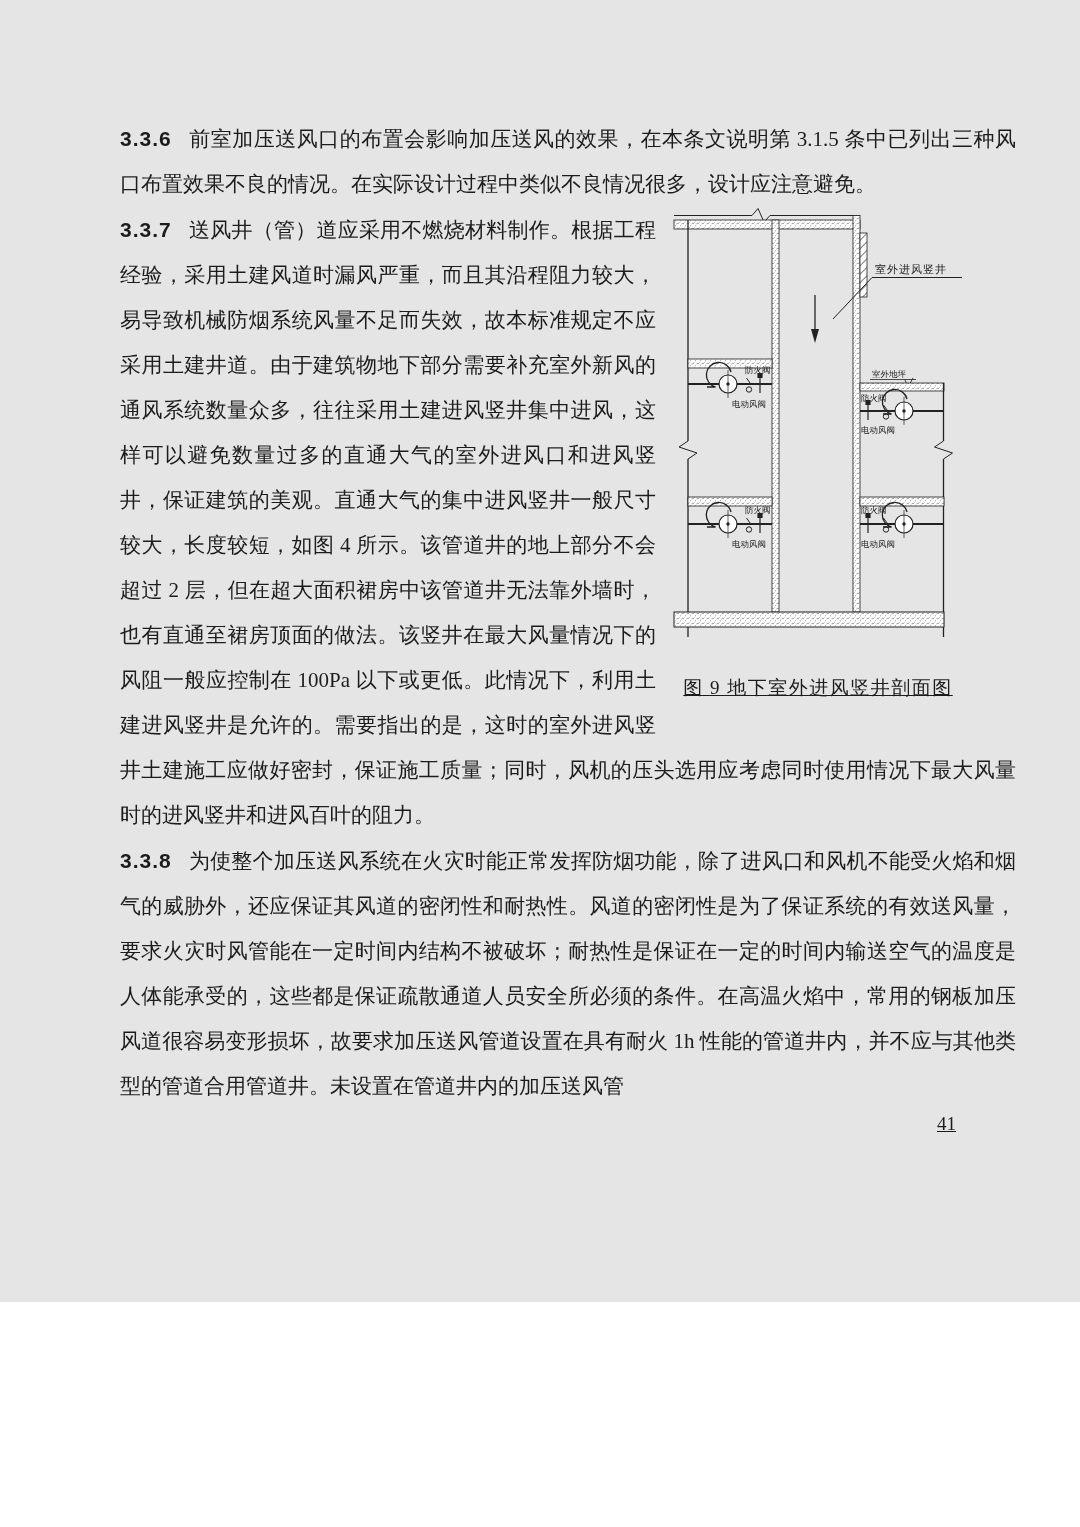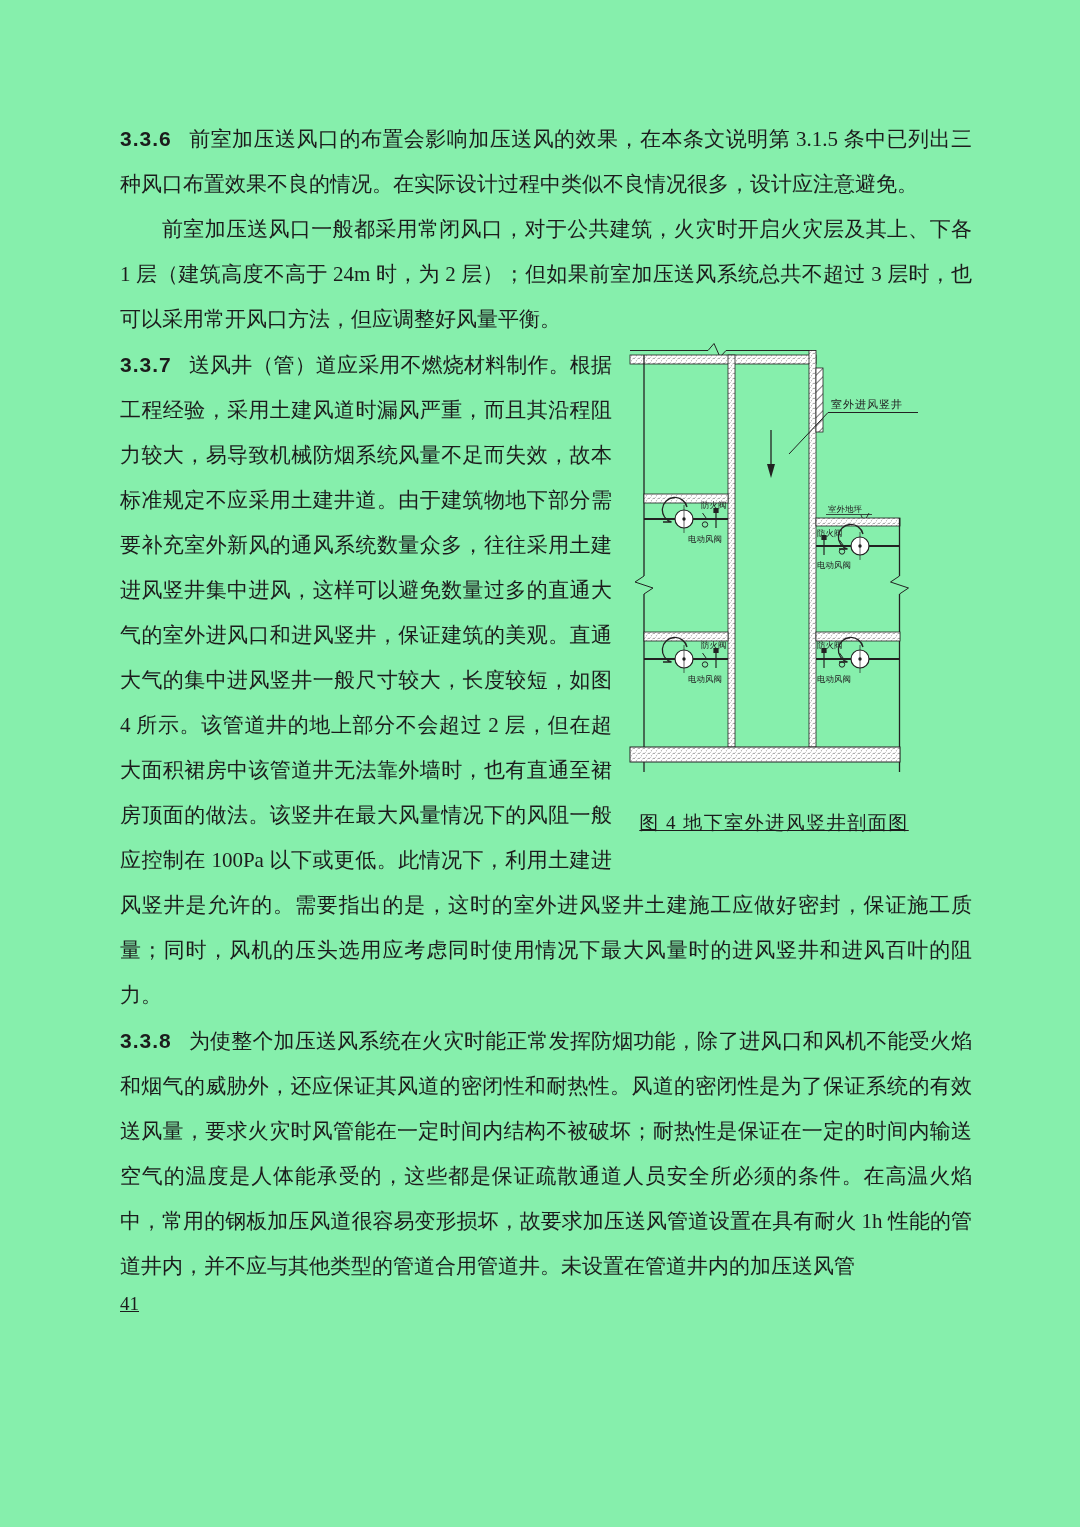--- a/index.html
+++ b/index.html
@@ -1,21 +1,21 @@
 <!DOCTYPE html>
 <html><head>
 <meta charset="utf-8">
 <style>
   html,body{margin:0;padding:0;background:#ffffff;}
   .page{
     position:relative;
-    width:1080px;height:1527px;
-    background:#86efac;
+    width:1080px;height:1302px;
+    background:#e5e5e5;
     box-sizing:border-box;
-    padding:116px 108px 0 120px;
+    padding:116px 64px 0 120px;
     font-family:"Liberation Serif","DejaVu Serif",serif;
     color:#1c1c1c;
     overflow:hidden;
   }
   .para{
     font-size:21px;
     line-height:45px;
     text-align:justify;
     margin:0;
     word-break:break-all;
@@ -42,39 +42,39 @@
   .figinner svg{display:block;}
   .figcap{
     text-align:center;
     font-size:19px;
     letter-spacing:1.5px;
     margin-top:10px;
     color:#1c1c1c;
     white-space:nowrap;
   }
   .pagenum{
+    text-align:right;
     padding-right:60px;
     font-size:19px;
     line-height:30px;
     margin-top:0;
     text-decoration:underline;
   }
   svg text{
     font-family:"Liberation Serif","DejaVu Serif",serif;
     fill:#222;
   }
 </style>
 </head>
 <body>
 
 <div class="page">
 
   <p class="para"><span class="secnum">3.3.6</span><span>前室加压送风口的布置会影响加压送风的效果，在本条文说明第 3.1.5 条中已列出三种风口布置效果不良的情况。在实际设计过程中类似不良情况很多，设计应注意避免。</span></p>
 
-  <p class="para indent">前室加压送风口一般都采用常闭风口，对于公共建筑，火灾时开启火灾层及其上、下各 1 层（建筑高度不高于 24m 时，为 2 层）；但如果前室加压送风系统总共不超过 3 层时，也可以采用常开风口方法，但应调整好风量平衡。</p>
 
   <div class="para">
     <figure class="fig" style="margin-block:0;margin-inline:0;float:right;">
       <div class="figinner">
         <svg width="292" height="448" viewBox="0 0 292 448">
           <defs>
             <pattern id="stip" patternUnits="userSpaceOnUse" width="5" height="5">
               <rect width="5" height="5" fill="#ffffff"></rect>
               <circle cx="1" cy="1.4" r="0.55" fill="#5a5a5a"></circle>
               <circle cx="3.4" cy="3.8" r="0.5" fill="#7a7a7a"></circle>
@@ -169,21 +169,21 @@
           <rect x="188" y="290" width="84" height="9" fill="url(#stip)" stroke="#222" stroke-width="0.8"></rect>
           <line x1="188" y1="317" x2="272" y2="317" stroke="#222" stroke-width="1.8"></line>
           <use href="#fd" x="196" y="317"></use>
           <use href="#ev" x="214" y="317"></use>
           <use href="#fan" x="232" y="317"></use>
           <text x="189" y="306" font-size="8.5">防火阀</text>
           <text x="189" y="340" font-size="8.5">电动风阀</text>
 
           <rect x="2" y="405" width="270" height="15" fill="url(#stip)" stroke="#222" stroke-width="1"></rect>
         </svg>
-        <figcaption class="figcap">图 4 地下室外进风竖井剖面图</figcaption>
+        <figcaption class="figcap">图 9 地下室外进风竖井剖面图</figcaption>
       </div>
     </figure>
     <span class="secnum">3.3.7</span><span>送风井（管）道应采用不燃烧材料制作。根据工程经验，采用土建风道时漏风严重，而且其沿程阻力较大，易导致机械防烟系统风量不足而失效，故本标准规定不应采用土建井道。由于建筑物地下部分需要补充室外新风的通风系统数量众多，往往采用土建进风竖井集中进风，这样可以避免数量过多的直通大气的室外进风口和进风竖井，保证建筑的美观。直通大气的集中进风竖井一般尺寸较大，长度较短，如图 4 所示。该管道井的地上部分不会超过 2 层，但在超大面积裙房中该管道井无法靠外墙时，也有直通至裙房顶面的做法。该竖井在最大风量情况下的风阻一般应控制在 100Pa 以下或更低。此情况下，利用土建进风竖井是允许的。需要指出的是，这时的室外进风竖井土建施工应做好密封，保证施工质量；同时，风机的压头选用应考虑同时使用情况下最大风量时的进风竖井和进风百叶的阻力。</span>
   </div>
 
 
   <p class="para"><span class="secnum">3.3.8</span><span>为使整个加压送风系统在火灾时能正常发挥防烟功能，除了进风口和风机不能受火焰和烟气的威胁外，还应保证其风道的密闭性和耐热性。风道的密闭性是为了保证系统的有效送风量，要求火灾时风管能在一定时间内结构不被破坏；耐热性是保证在一定的时间内输送空气的温度是人体能承受的，这些都是保证疏散通道人员安全所必须的条件。在高温火焰中，常用的钢板加压风道很容易变形损坏，故要求加压送风管道设置在具有耐火 1h 性能的管道井内，并不应与其他类型的管道合用管道井。未设置在管道井内的加压送风管</span></p>
 
   <div class="pagenum">41</div>
 

